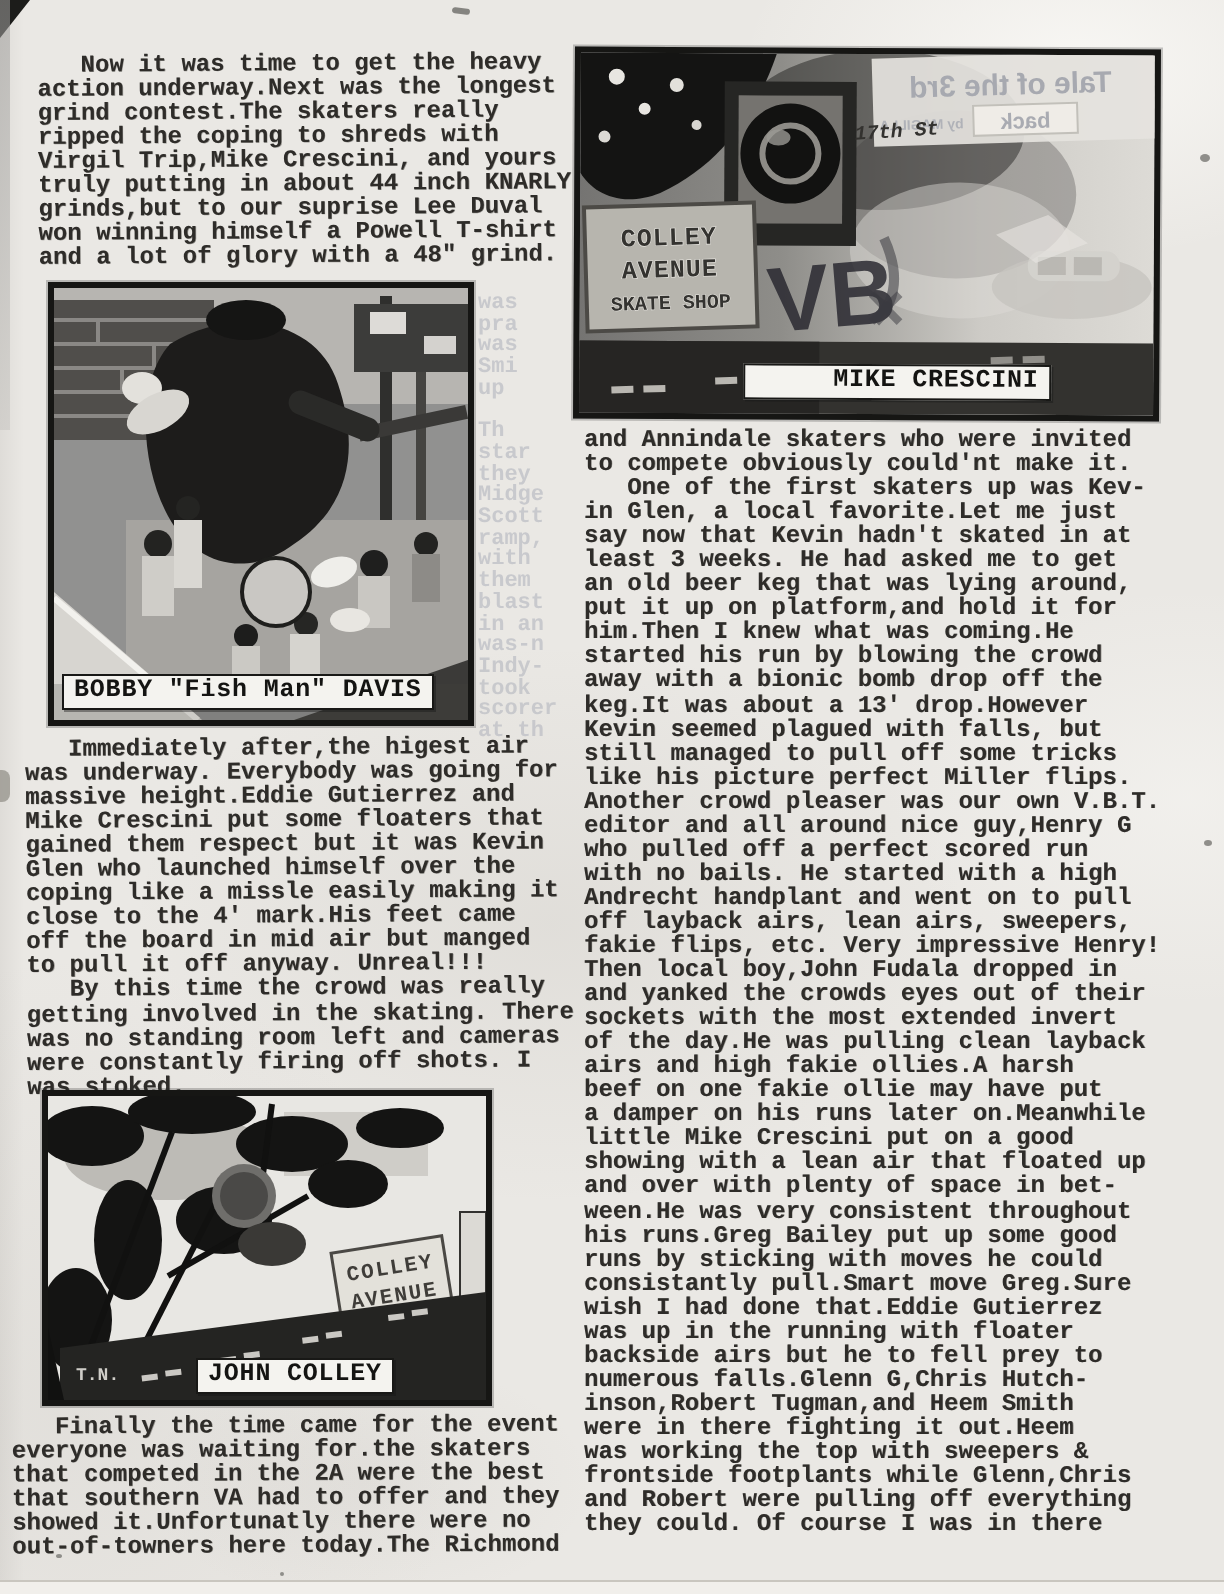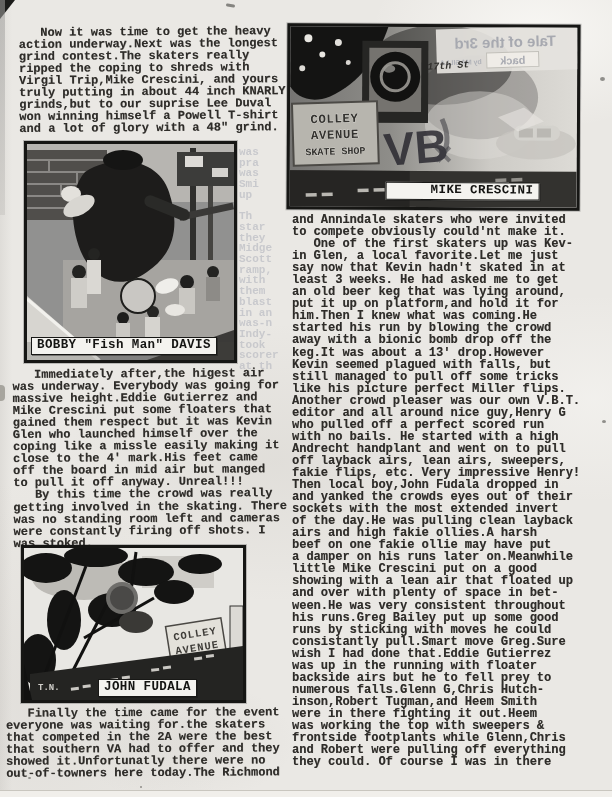--- a/index.html
+++ b/index.html
@@ -224,21 +224,21 @@
           <rect x="86" y="128" width="8" height="3"></rect>
             <rect x="98" y="127" width="8" height="3"></rect>
           <rect x="128" y="123" width="8" height="3"></rect>
             <rect x="140" y="122" width="8" height="3"></rect>
           <rect x="172" y="117" width="8" height="3"></rect>
             <rect x="184" y="116" width="8" height="3"></rect>
         </g>
         <text x="14" y="142" font-size="9" font-weight="bold" fill="#cfcdc8" font-family="Liberation Mono, monospace">T.N.</text>
       </g>
     </svg>
-    <figcaption class="caption" style="left:74px;bottom:3px;">JOHN FUDALA</figcaption>
+    <figcaption class="caption" style="left:74px;bottom:3px;">JOHN COLLEY</figcaption>
   </figure>
 
   <div class="type" style="left:6px;top:707px;transform:rotate(-0.3deg);">   Finally the time came for the event
 everyone was waiting for.the skaters
 that competed in the 2A were the best
 that southern VA had to offer and they
 showed it.Unfortunatly there were no
 out-of-towners here today.The Richmond</div>
 
   <figure class="photo" style="left:287px;top:24px;width:287px;height:180px;margin:0;transform:rotate(0.3deg);">
@@ -302,21 +302,21 @@
         <g fill="#b9b7b1" transform="rotate(-2 100 164)">
           <rect x="16" y="164" width="11" height="3.5"></rect>
             <rect x="32" y="164" width="11" height="3.5"></rect>
           <rect x="68" y="161" width="11" height="3.5"></rect>
             <rect x="84" y="161" width="11" height="3.5"></rect>
           <rect x="206" y="155" width="11" height="3.5" opacity=".7"></rect>
             <rect x="222" y="155" width="11" height="3.5" opacity=".7"></rect>
         </g>
       </g>
     </svg>
-    <figcaption class="caption" style="left:96px;bottom:7px;padding-left:44px;">MIKE CRESCINI</figcaption>
+    <figcaption class="caption" style="left:82px;bottom:7px;padding-left:44px;">MIKE CRESCINI</figcaption>
   </figure>
 
   <div class="type" style="left:292px;top:214px;">and Annindale skaters who were invited
 to compete obviously could'nt make it.
    One of the first skaters up was Kev-
 in Glen, a local favorite.Let me just
 say now that Kevin hadn't skated in at
 least 3 weeks. He had asked me to get
 an old beer keg that was lying around,
 put it up on platform,and hold it for

